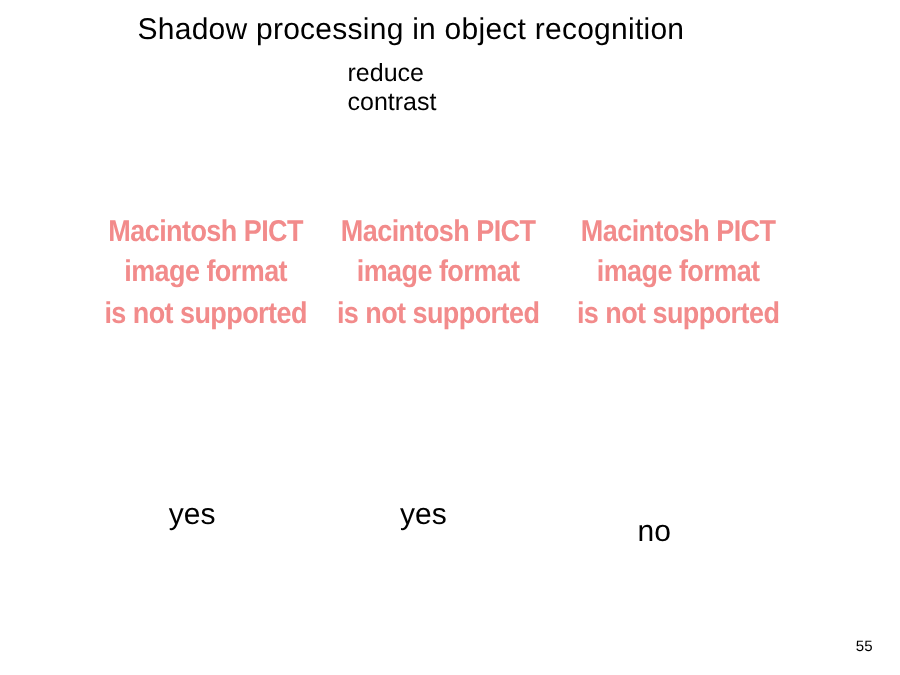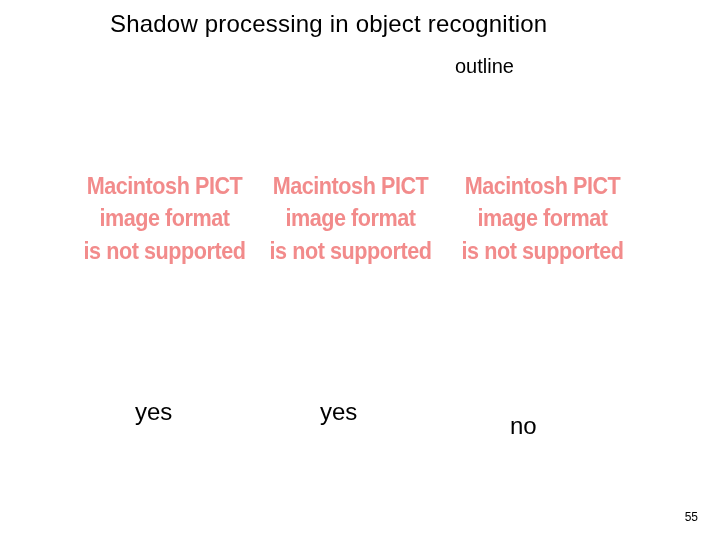--- a/index.html
+++ b/index.html
@@ -66,21 +66,21 @@
     font-size: 12px;
   }
 </style>
 </head>
 <body>
 
 <div class="slide">
 
   <div class="title">Shadow processing  in object recognition</div>
 
-  <div class="col-header hdr-3">outline</div>
+  <div class="col-header hdr-2">reduce contrast</div>
 
   <div class="pict pict-1">
     <span>Macintosh PICT</span><br>
     <span>image format</span><br>
     <span>is not supported</span>
   </div>
   <div class="pict pict-2">
     <span>Macintosh PICT</span><br>
     <span>image format</span><br>
     <span>is not supported</span>

